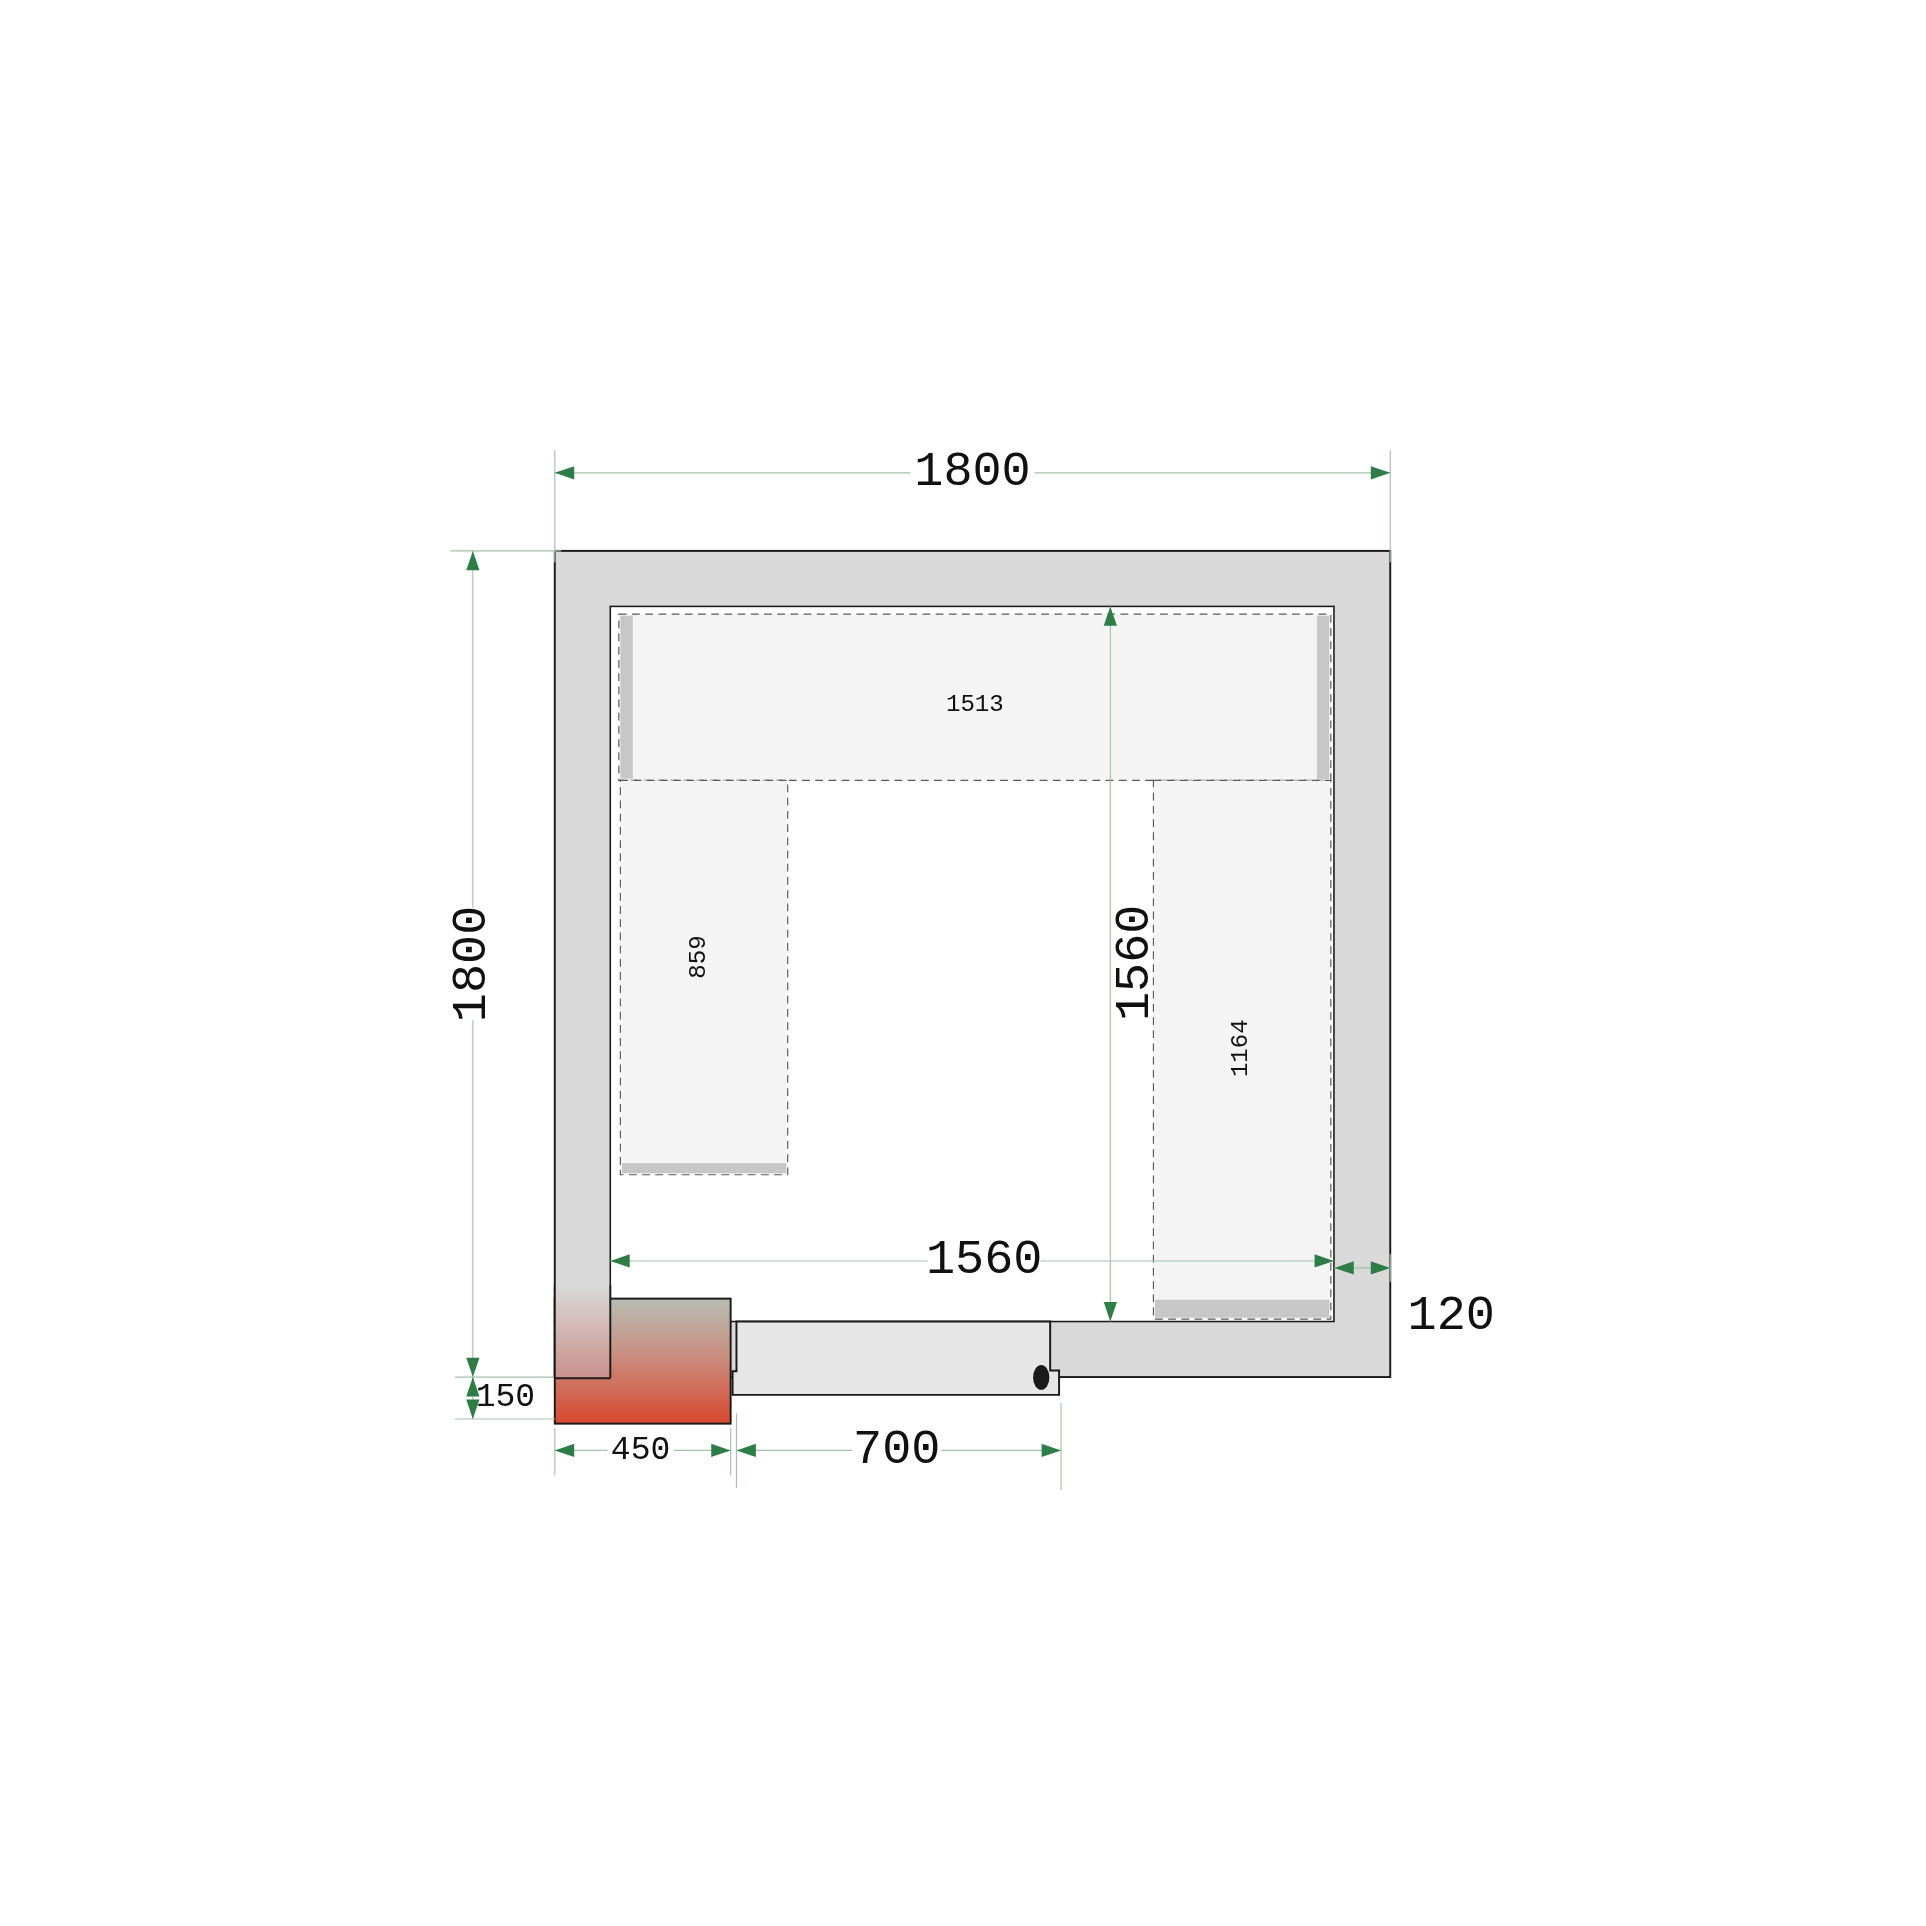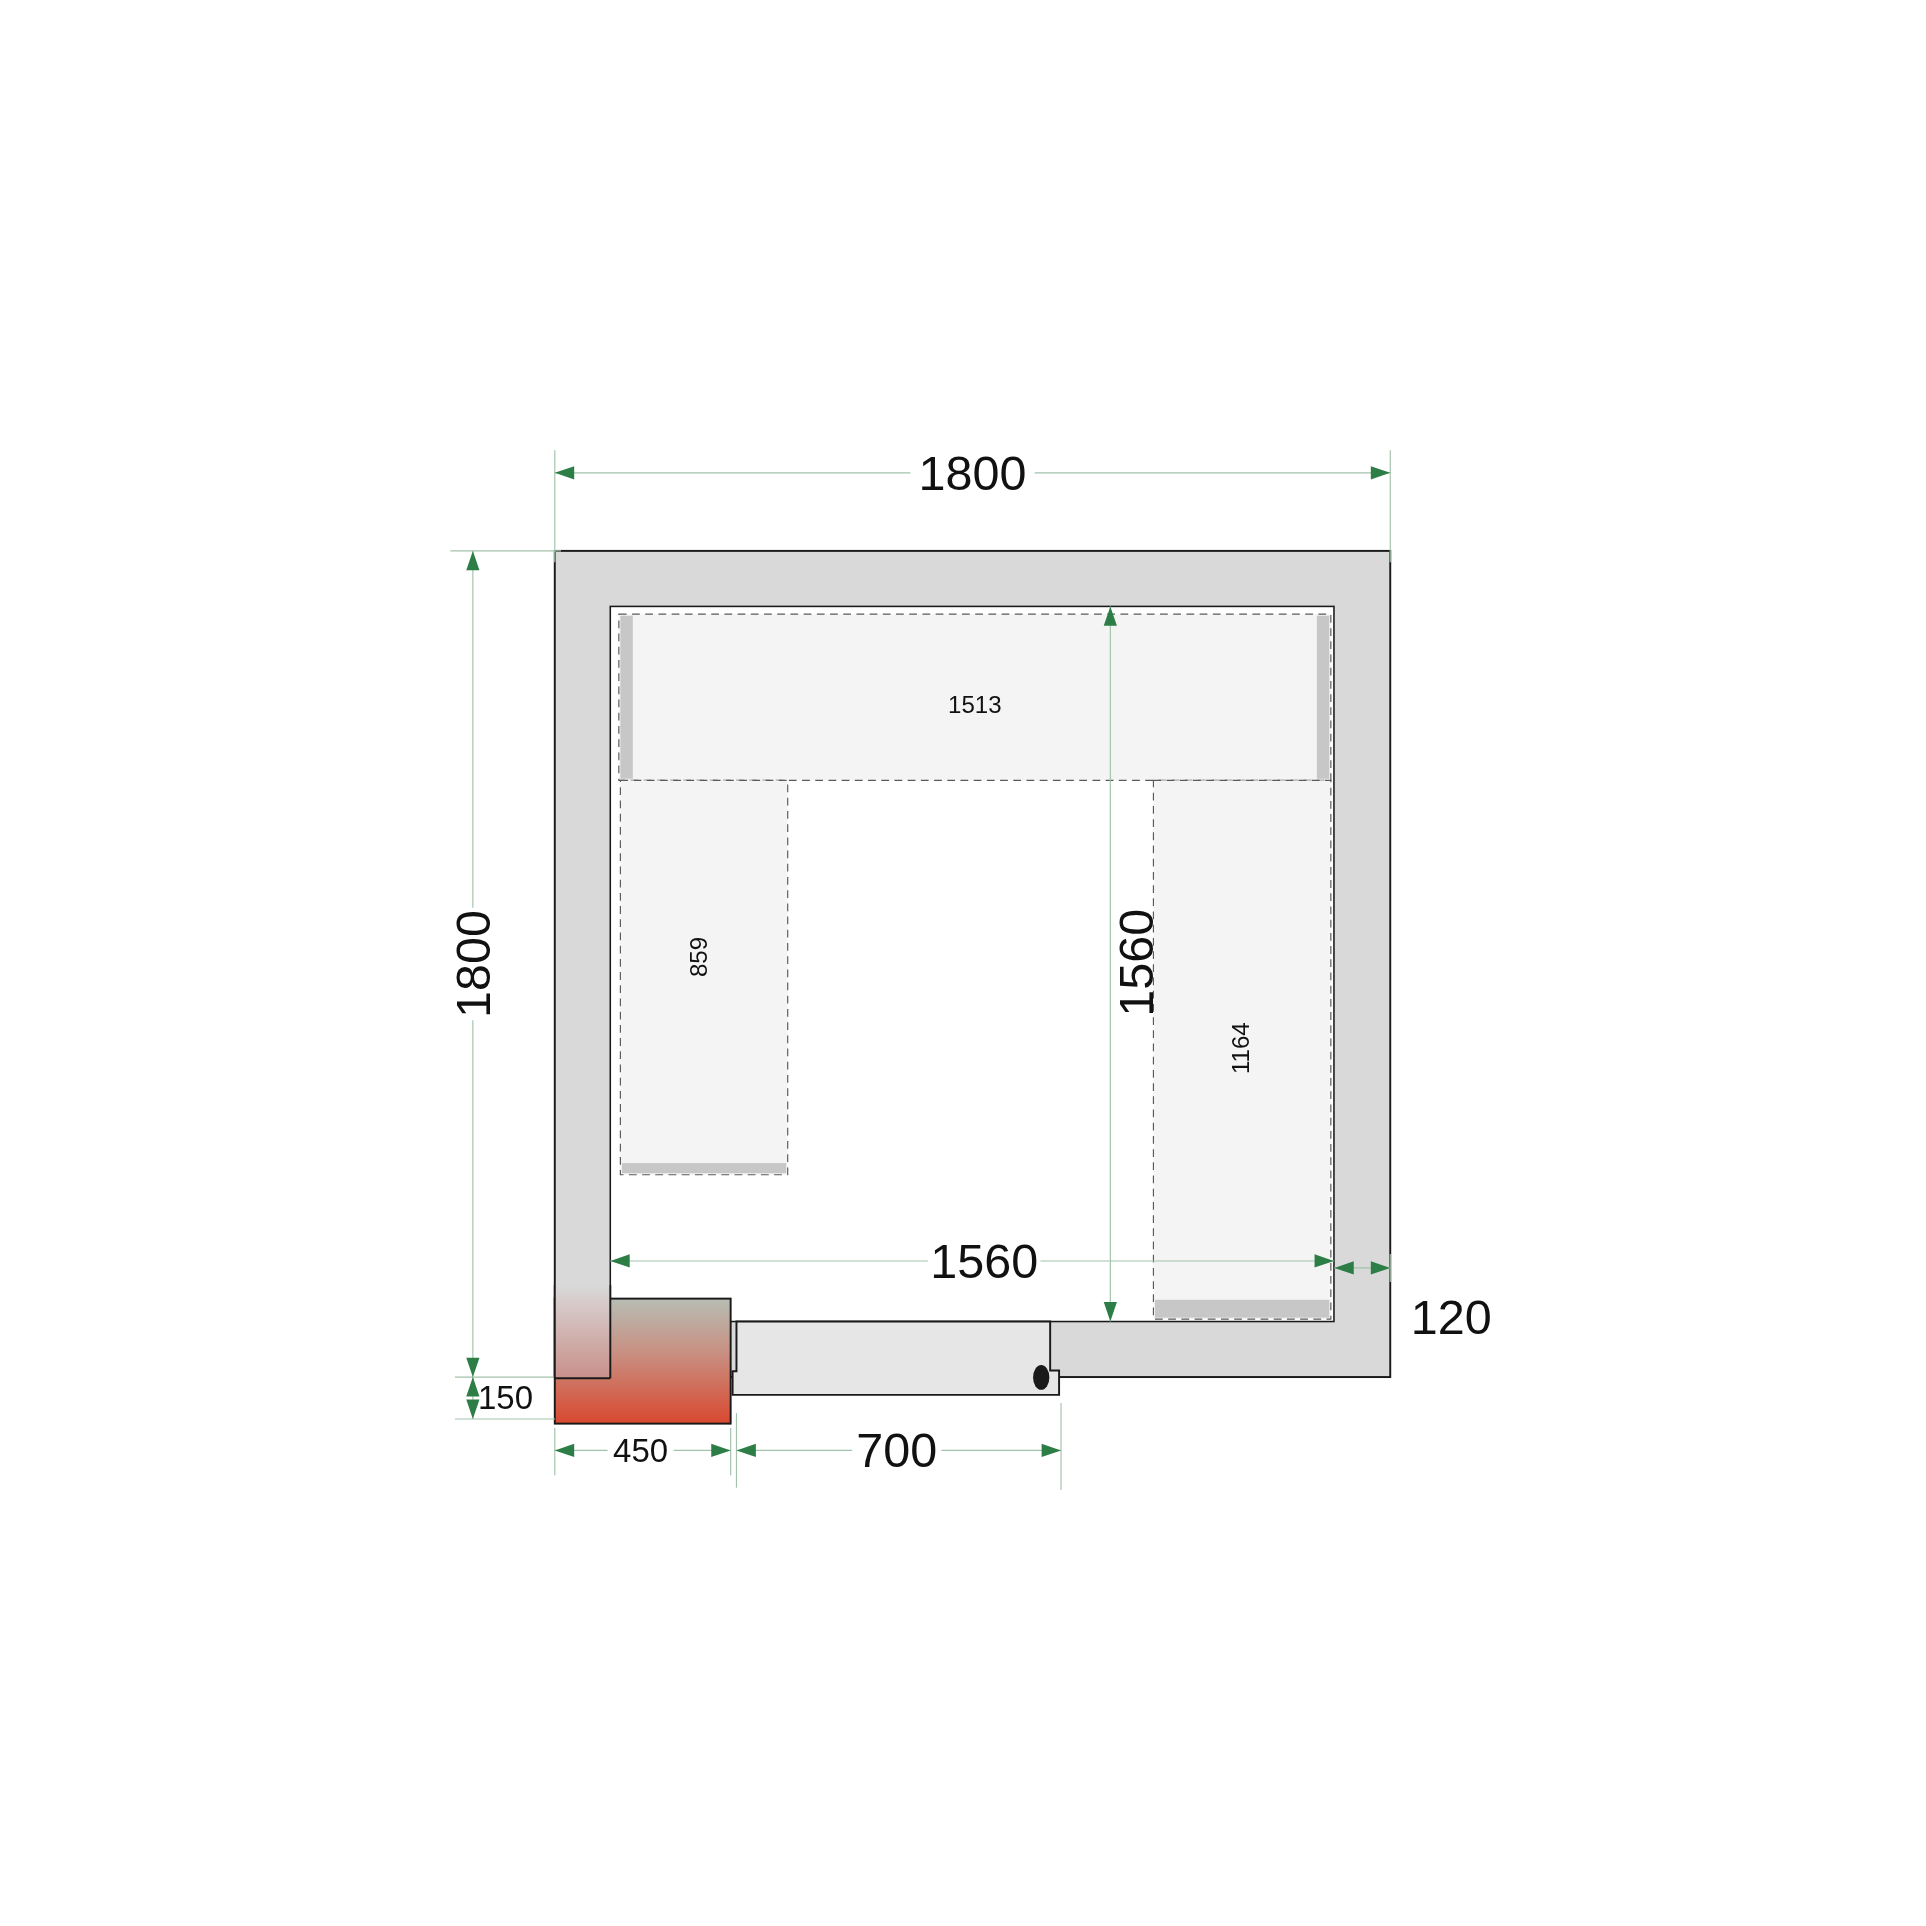--- a/index.html
+++ b/index.html
@@ -1,17 +1,17 @@
 <!DOCTYPE html>
 <html style="--dimension_green: #2d7d46; --dimension_line: #a3c2ab; --outline: #1a1a1a; --wall_fill: #d9d9d9; --door_fill: #e6e6e6; --shelf_fill: #f4f4f4; --shelf_strip: #c7c7c7; --shelf_dash: #5a5a5a; --unit_top: #b7bdb3; --unit_mid: #c98e80; --unit_bottom: #d9482f; --overlay_top: #d9d9d9; --overlay_bottom: #c9908a;font-size:6.2px"><head>
 <meta charset="utf-8">
 <style>
   html,body{margin:0;padding:0;background:#ffffff;width:100%;height:100%;}
   body{font-family:"Liberation Sans", sans-serif;}
-  .stage{width:100vmin;height:100vmin;margin:0 auto;}
+  .stage{width:100vmin;height:100vmin;margin:0 auto;font-family:Liberation Mono, monospace;}
   svg{display:block;width:100%;height:100%;background:#fff;}
 
   .wall{fill:var(--wall_fill);stroke:var(--outline);stroke-width:5;}
   .room{fill:#ffffff;stroke:var(--outline);stroke-width:4;}
   .shelf{fill:var(--shelf_fill);stroke:var(--shelf_dash);stroke-width:3;
          stroke-dasharray:20 14;}
   .strip{fill:var(--shelf_strip);stroke:none;}
   .door{fill:var(--door_fill);stroke:var(--outline);stroke-width:5;}
   .handle{fill:var(--outline);}
   .unit{fill:url(#unitGrad);stroke:var(--outline);stroke-width:5;}

